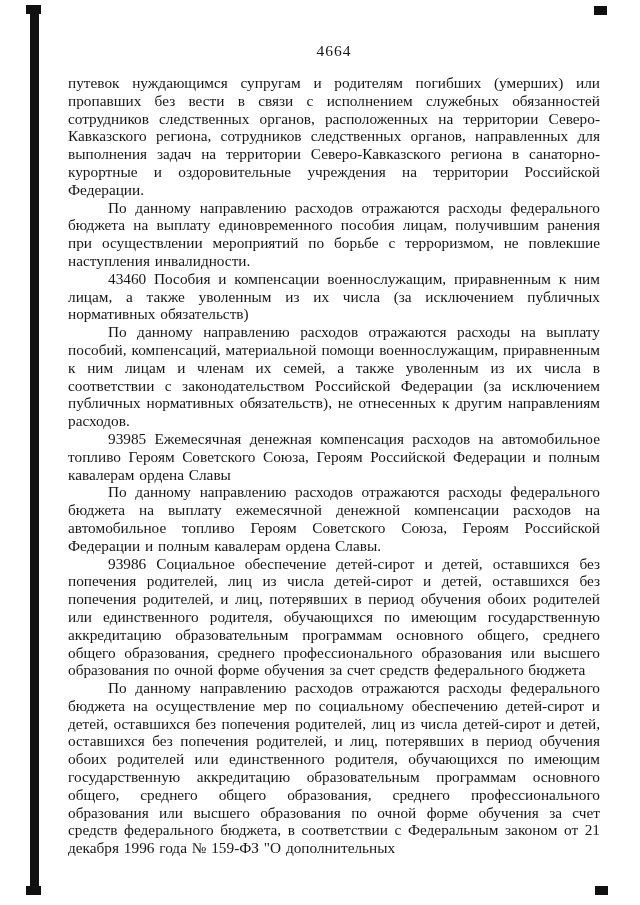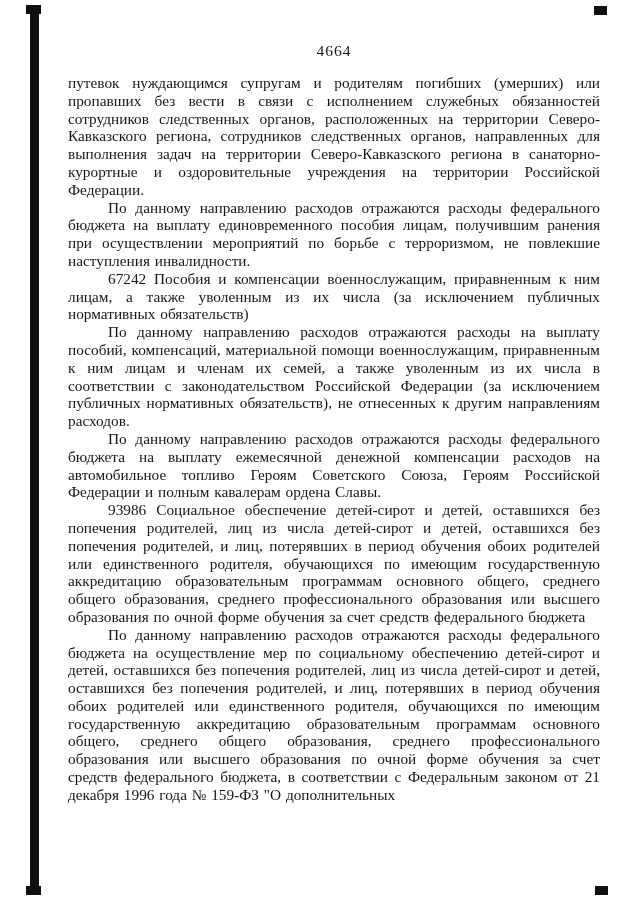--- a/index.html
+++ b/index.html
@@ -55,20 +55,21 @@
   <div class="artifact corner-tl"></div>
   <div class="artifact corner-tr"></div>
   <div class="artifact corner-bl"></div>
   <div class="artifact corner-br"></div>
 
   <div class="content">
     <div class="page-number">4664</div>
 
     <p class="no-indent">путевок нуждающимся супругам и родителям погибших (умерших) или пропавших без вести в связи с исполнением служебных обязанностей сотрудников следственных органов, расположенных на территории Северо-Кавказского региона, сотрудников следственных органов, направленных для выполнения задач на территории Северо-Кавказского региона в санаторно-курортные и оздоровительные учреждения на территории Российской Федерации.</p>
     <p>По данному направлению расходов отражаются расходы федерального бюджета на выплату единовременного пособия лицам, получившим ранения при осуществлении мероприятий по борьбе с терроризмом, не повлекшие наступления инвалидности.</p>
-    <p>67242 Пособия и компенсации военнослужащим, приравненным к ним лицам, а также уволенным из их числа (за исключением публичных нормативных обязательств)</p>
+    <p>43460 Пособия и компенсации военнослужащим, приравненным к ним лицам, а также уволенным из их числа (за исключением публичных нормативных обязательств)</p>
     <p>По данному направлению расходов отражаются расходы на выплату пособий, компенсаций, материальной помощи военнослужащим, приравненным к ним лицам и членам их семей, а также уволенным из их числа в соответствии с законодательством Российской Федерации (за исключением публичных нормативных обязательств), не отнесенных к другим направлениям расходов.</p>
+    <p>93985 Ежемесячная денежная компенсация расходов на автомобильное топливо Героям Советского Союза, Героям Российской Федерации и полным кавалерам ордена Славы</p>
     <p>По данному направлению расходов отражаются расходы федерального бюджета на выплату ежемесячной денежной компенсации расходов на автомобильное топливо Героям Советского Союза, Героям Российской Федерации и полным кавалерам ордена Славы.</p>
     <p>93986 Социальное обеспечение детей-сирот и детей, оставшихся без попечения родителей, лиц из числа детей-сирот и детей, оставшихся без попечения родителей, и лиц, потерявших в период обучения обоих родителей или единственного родителя, обучающихся по имеющим государственную аккредитацию образовательным программам основного общего, среднего общего образования, среднего профессионального образования или высшего образования по очной форме обучения за счет средств федерального бюджета</p>
     <p>По данному направлению расходов отражаются расходы федерального бюджета на осуществление мер по социальному обеспечению детей-сирот и детей, оставшихся без попечения родителей, лиц из числа детей-сирот и детей, оставшихся без попечения родителей, и лиц, потерявших в период обучения обоих родителей или единственного родителя, обучающихся по имеющим государственную аккредитацию образовательным программам основного общего, среднего общего образования, среднего профессионального образования или высшего образования по очной форме обучения за счет средств федерального бюджета, в соответствии с Федеральным законом от 21 декабря 1996 года № 159-ФЗ "О дополнительных</p>
   </div>
 
 </div>
 
 </body></html>

